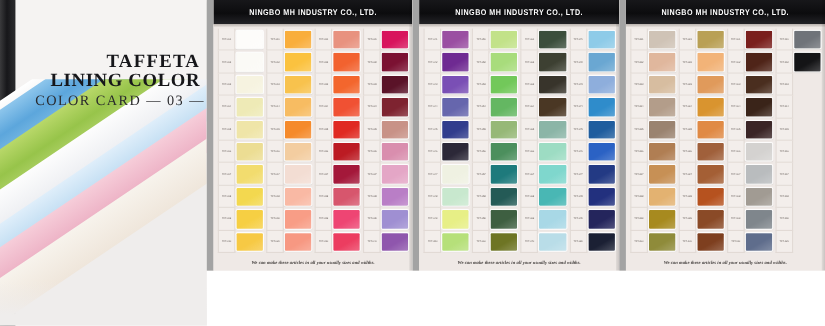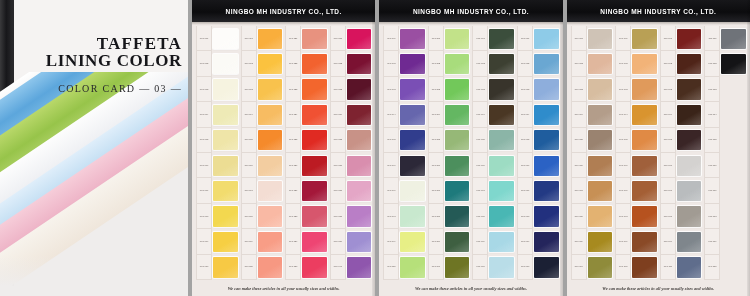--- a/index.html
+++ b/index.html
@@ -27,39 +27,39 @@
   .cover-dark-block {
     position:absolute; left:0; top:0; width:100px; height:152px;
     background:linear-gradient(160deg,#111113 0%,#202023 60%,#2a2a2e 100%);
   }
   .cover-white-card {
     position:absolute; left:14px; top:0; width:174px; height:92px;
     background:#f5f3f2;
     box-shadow:0 1px 2px rgba(0,0,0,.18);
   }
   .cover-title-wrap {
-    position:absolute; right:6px; top:36px; width:150px;
+    position:absolute; right:6px; top:48px; width:150px;
     text-align:right;
     color:#16161a;
     z-index:6;
   }
   .cover-title1 {
     font-family:"Liberation Serif", serif;
     font-weight:bold; font-size:17px; line-height:16px;
     letter-spacing:1.2px;
     transform:scaleX(1.0);
   }
   .cover-title2 {
     font-family:"Liberation Serif", serif;
     font-weight:bold; font-size:17px; line-height:17px;
     letter-spacing:0.6px;
   }
   .cover-sub {
     font-family:"Liberation Serif", serif;
-    font-size:10px; letter-spacing:1.3px; margin-top:14px; color:#2a2a2d;
+    font-size:13px; letter-spacing:1.3px; margin-top:2px; color:#2a2a2d;
     white-space:nowrap;
   }
 
   
   .ribbons { position:absolute; left:0; top:72px; width:188px; height:224px; overflow:hidden; }
   .ribbon {
     position:absolute; left:-130px; width:420px; height:40px;
     transform-origin:left center;
     transform:rotate(-34deg);
     border-radius:2px 40px 40px 2px;
@@ -72,24 +72,24 @@
   .rb-pink   { top:244px; height:34px; background:linear-gradient(180deg,#f6cdd9,#eaa9bf); }
   .rb-cream  { top:272px; height:34px; background:linear-gradient(180deg,#f7f3ec,#efe6db); }
   .cover-bottom-fade {
     position:absolute; left:0; bottom:0; width:188px; height:40px;
     background:linear-gradient(180deg,rgba(239,237,236,0) 0%,#efedec 75%);
   }
 
   
   .card {
     position:relative;
-    height:296px;
+    height:246px;
     background:#efe9e6;
     flex:1 1 0;
-    border-left:4px solid #a3a3a3;
+    border-left:6px solid #a3a3a3;
     display:flex; flex-direction:column;
     overflow:hidden;
   }
   .card-header {
     height:22px; flex:0 0 22px;
     background:linear-gradient(180deg,#17171a 0%,#0c0c0e 55%,#232327 100%);
     display:flex; align-items:center; justify-content:center;
     position:relative;
   }
   .card-header-text {

